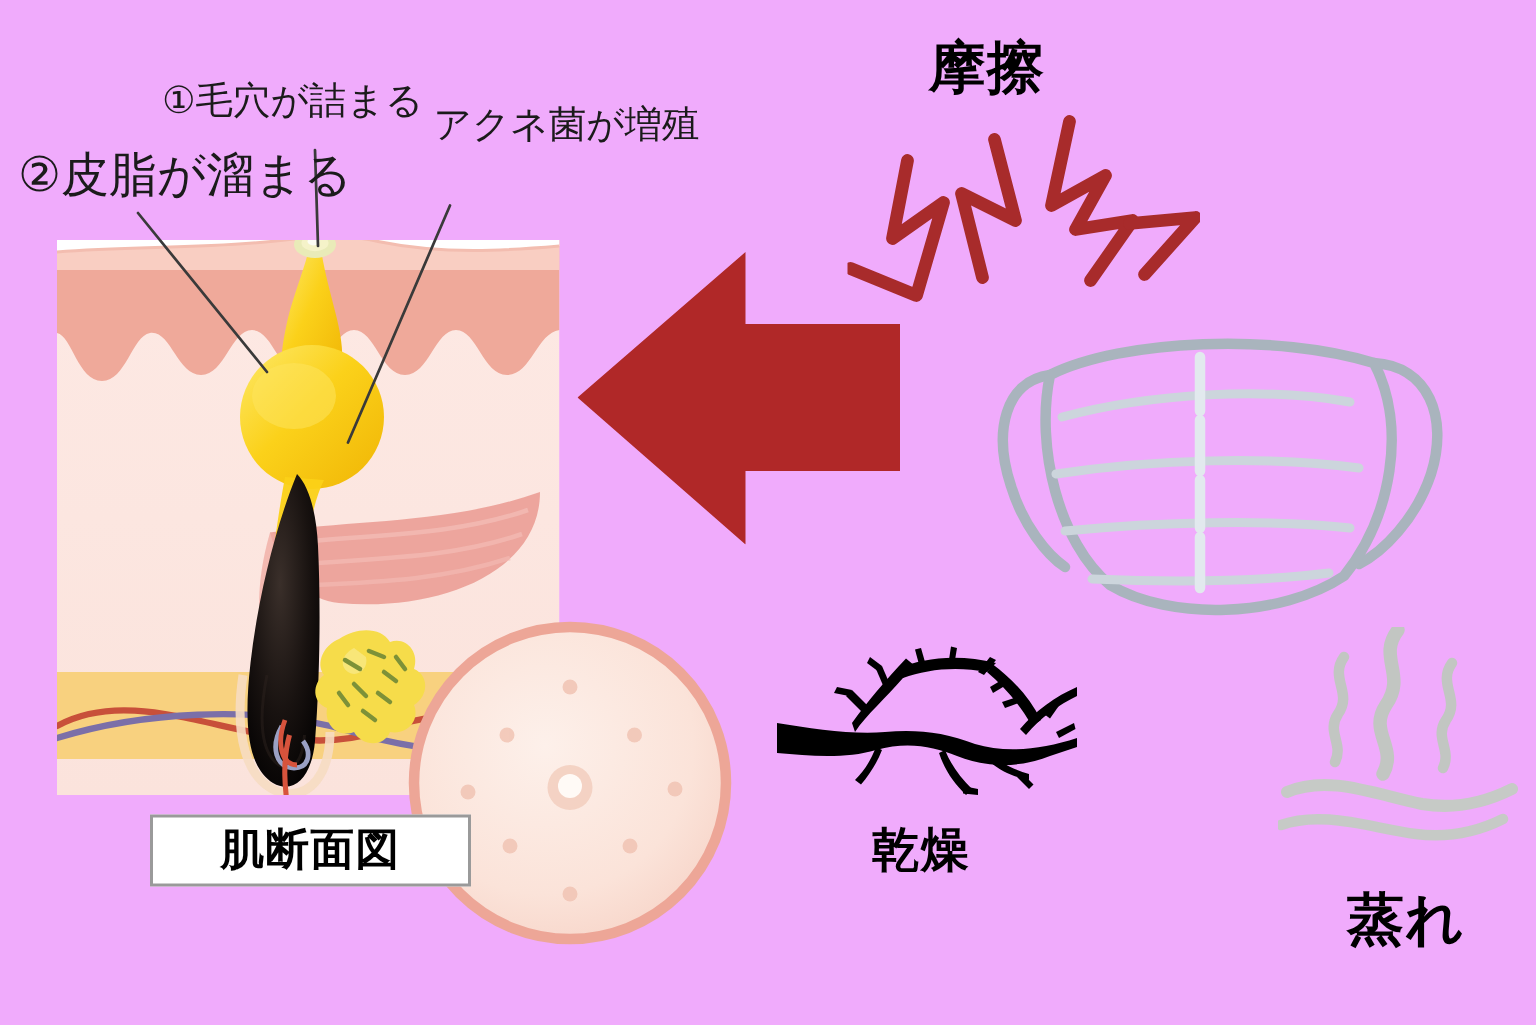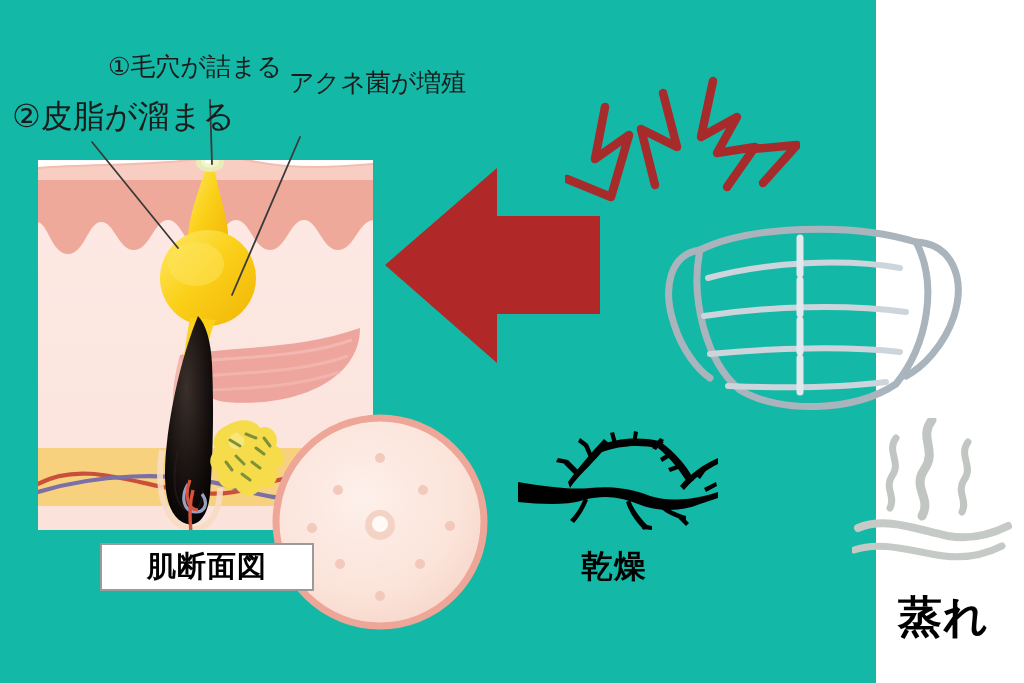--- a/index.html
+++ b/index.html
@@ -3,21 +3,21 @@
 <meta charset="utf-8">
 <title>Mask Acne Diagram</title>
 <style>
   html,body{margin:0;padding:0;background:#ffffff;}
   body{
     width:1024px;height:683px;
     font-family:"Liberation Sans","DejaVu Sans",sans-serif;
     overflow:hidden;
     position:relative;
   }
-  #stage{position:relative;width:876px;height:683px;background:#14b8a6;}
+  #stage{position:relative;width:1024px;height:683px;background:#f0abfc;}
 
   
   .lbl{
     position:absolute;
     color:#1b1b1b;
     font-family:"DejaVu Sans","Liberation Sans",sans-serif;
     white-space:nowrap;
     line-height:1.22;
   }
   #lbl-clog{ left:108px; top:52px; font-size:25px; }
@@ -28,21 +28,21 @@
 
   .bigword{
     position:absolute;
     color:#000;
     font-weight:bold;
     font-family:"DejaVu Sans","Liberation Sans",sans-serif;
     white-space:nowrap;
   }
   #word-friction{ left:619px; top:20px; font-size:38px; letter-spacing:1px;}
   #word-dry{ left:581px; top:545px; font-size:32px; letter-spacing:1px;}
-  #word-steam{ left:898px; top:588px; font-size:44px; letter-spacing:1px;}
+  #word-steam{ left:898px; top:588px; font-size:38px; letter-spacing:1px;}
 
   
   #caption-box{
     position:absolute;left:100px;top:543px;width:214px;height:48px;
     border:2px solid #9a9a9a;background:#ffffff;
     display:flex;align-items:center;justify-content:center;
     box-sizing:border-box;
   }
   #caption-box span{
     font-size:29px;font-weight:bold;color:#000;
@@ -221,20 +221,21 @@
   <div class="svgwrap" id="zig-wrap">
     <svg width="235" height="130" viewBox="0 0 235 130" xmlns="http://www.w3.org/2000/svg">
       <g fill="none" stroke="#a82b2b" stroke-width="8.5" stroke-linecap="round" stroke-linejoin="round">
         <path d="M40 32 L30 84 L64 60 L46 122 L2 104"></path>
         <path d="M98 18 L112 72 L76 54 L90 110"></path>
         <path d="M148 6 L136 62 L172 42 L152 78 L190 72 L162 112"></path>
         <path d="M188 74 L232 70 L198 108"></path>
       </g>
     </svg>
   </div>
+  <div class="bigword" id="word-friction">摩擦</div>
 
   <div class="svgwrap" id="mask-wrap">
     <svg width="340" height="215" viewBox="0 0 340 215" xmlns="http://www.w3.org/2000/svg">
       <g fill="none" stroke="#a9b4bd" stroke-width="7" stroke-linecap="round" stroke-linejoin="round">
 
         <path d="M52 38 C 22 42, 14 76, 26 112 C 34 138, 50 158, 62 166"></path>
 
         <path d="M268 30 C 304 32, 318 66, 306 104 C 296 134, 274 156, 258 164"></path>
 
         <path d="M52 38 C 100 14, 204 10, 268 30

